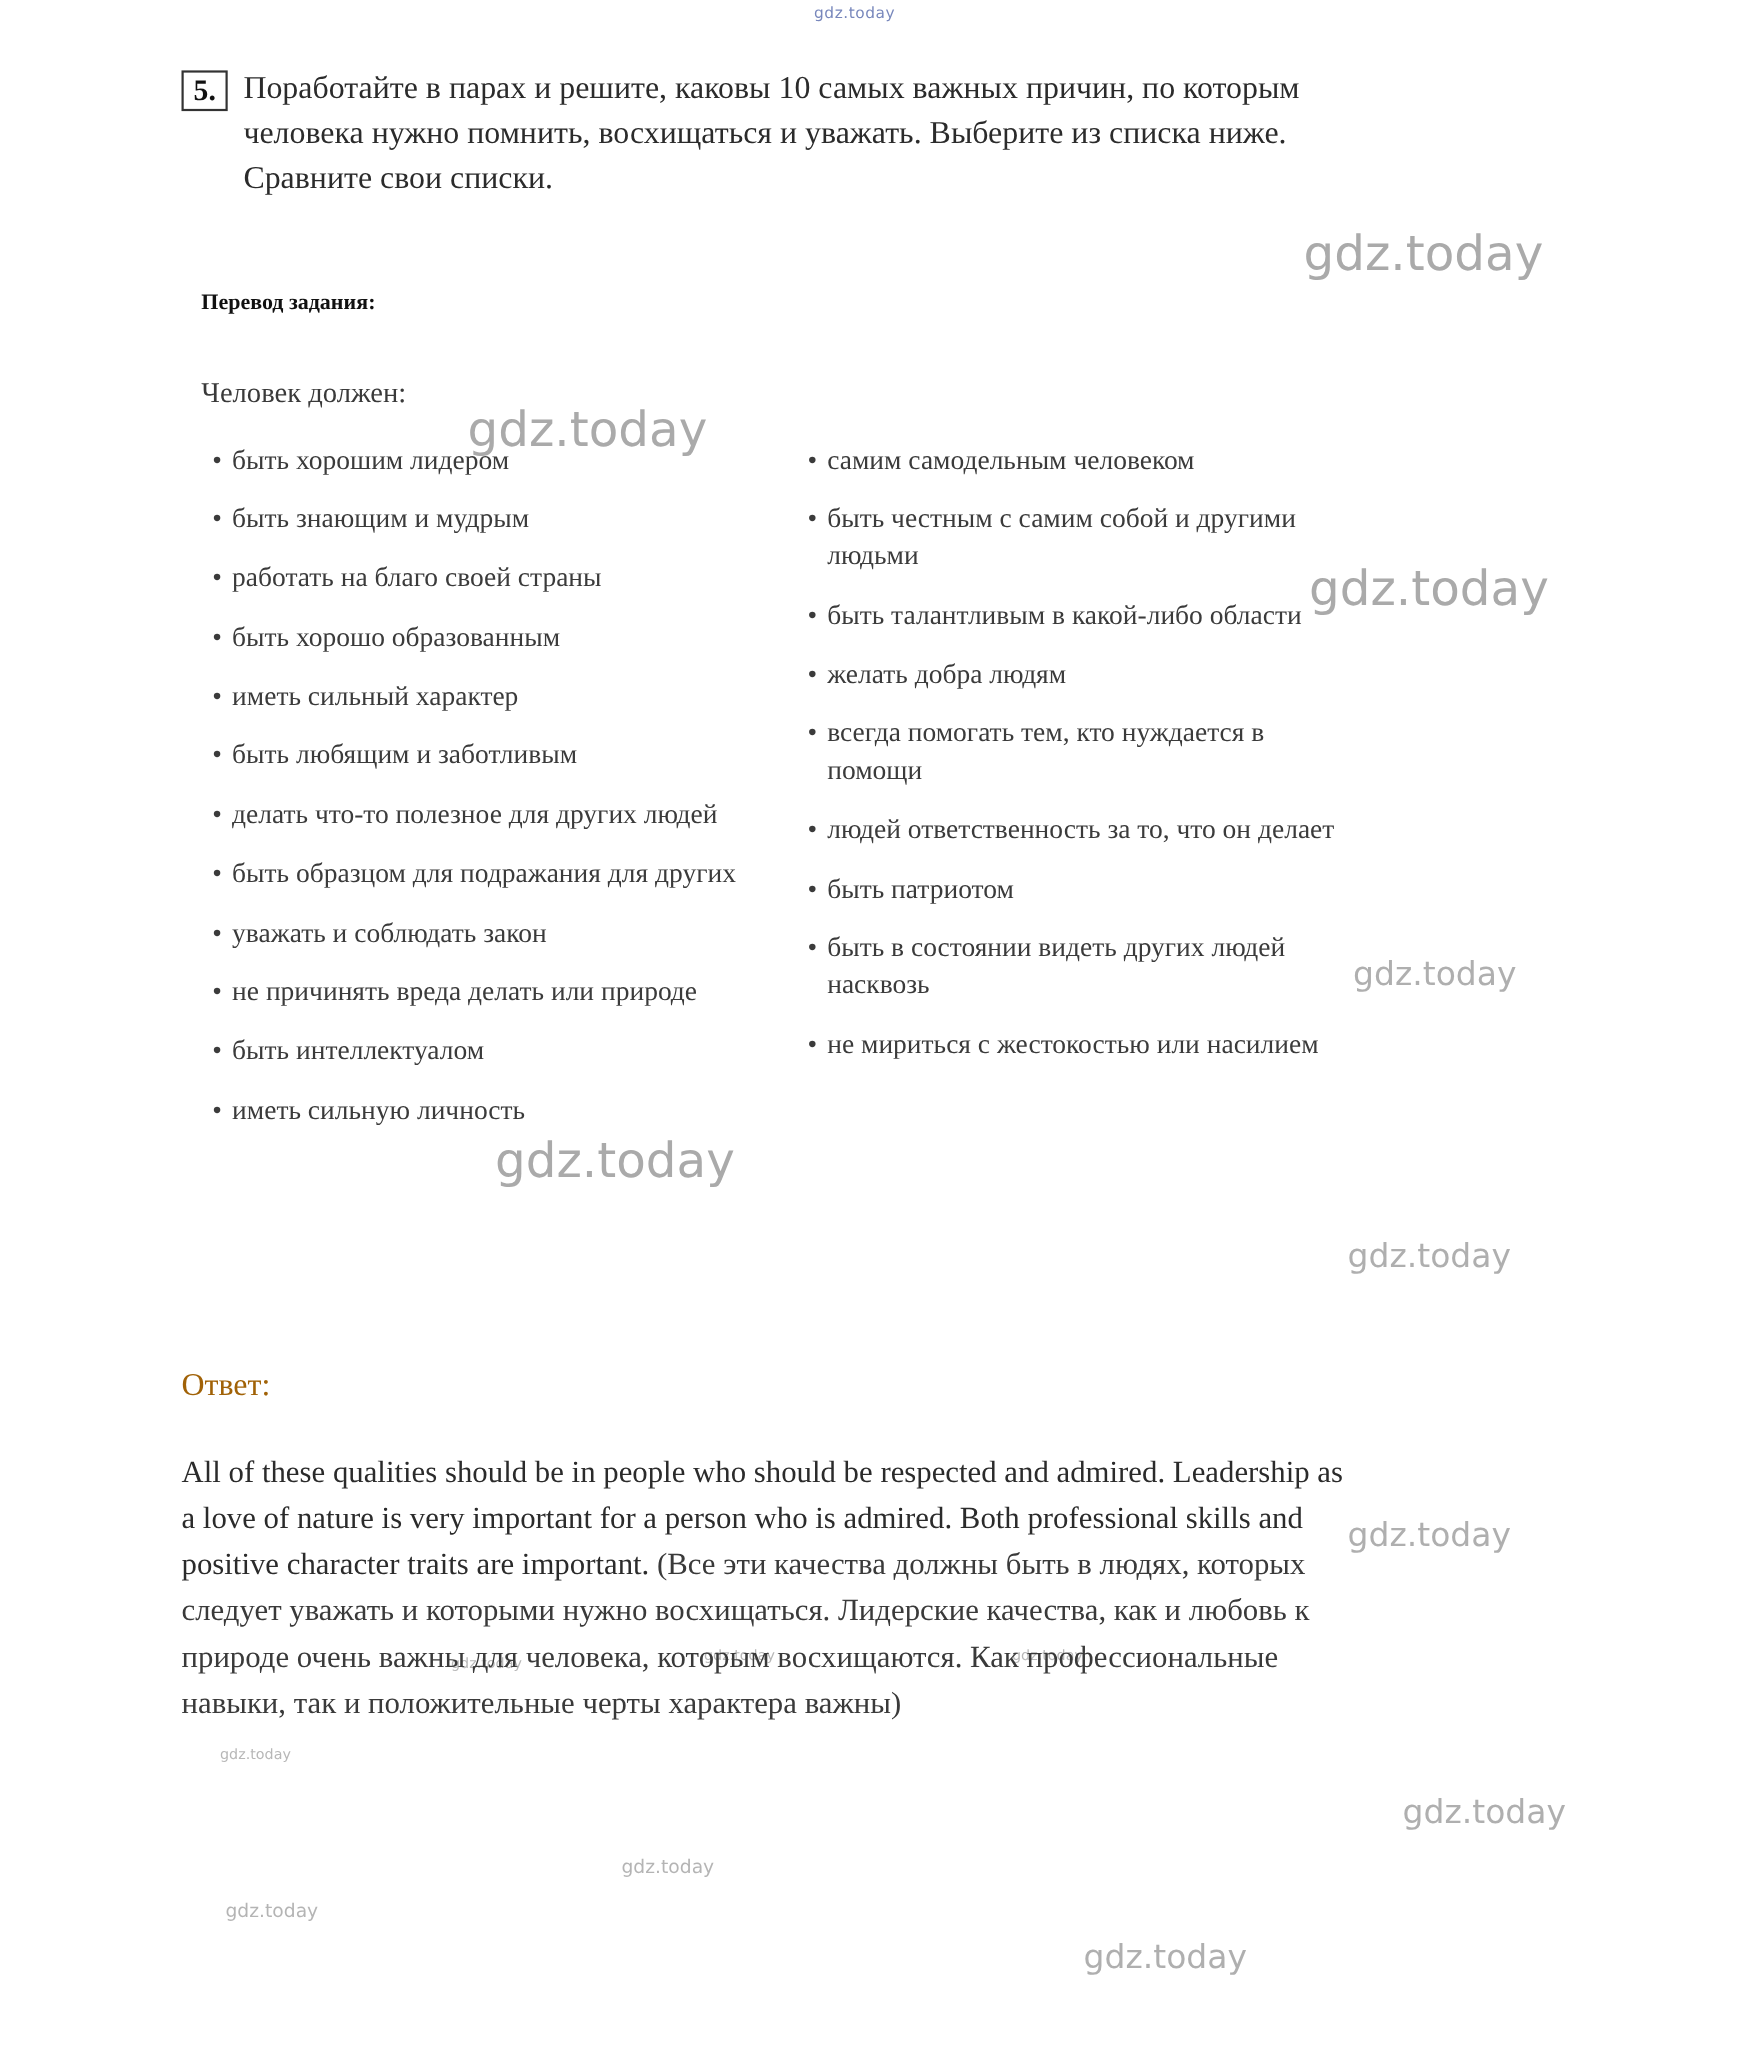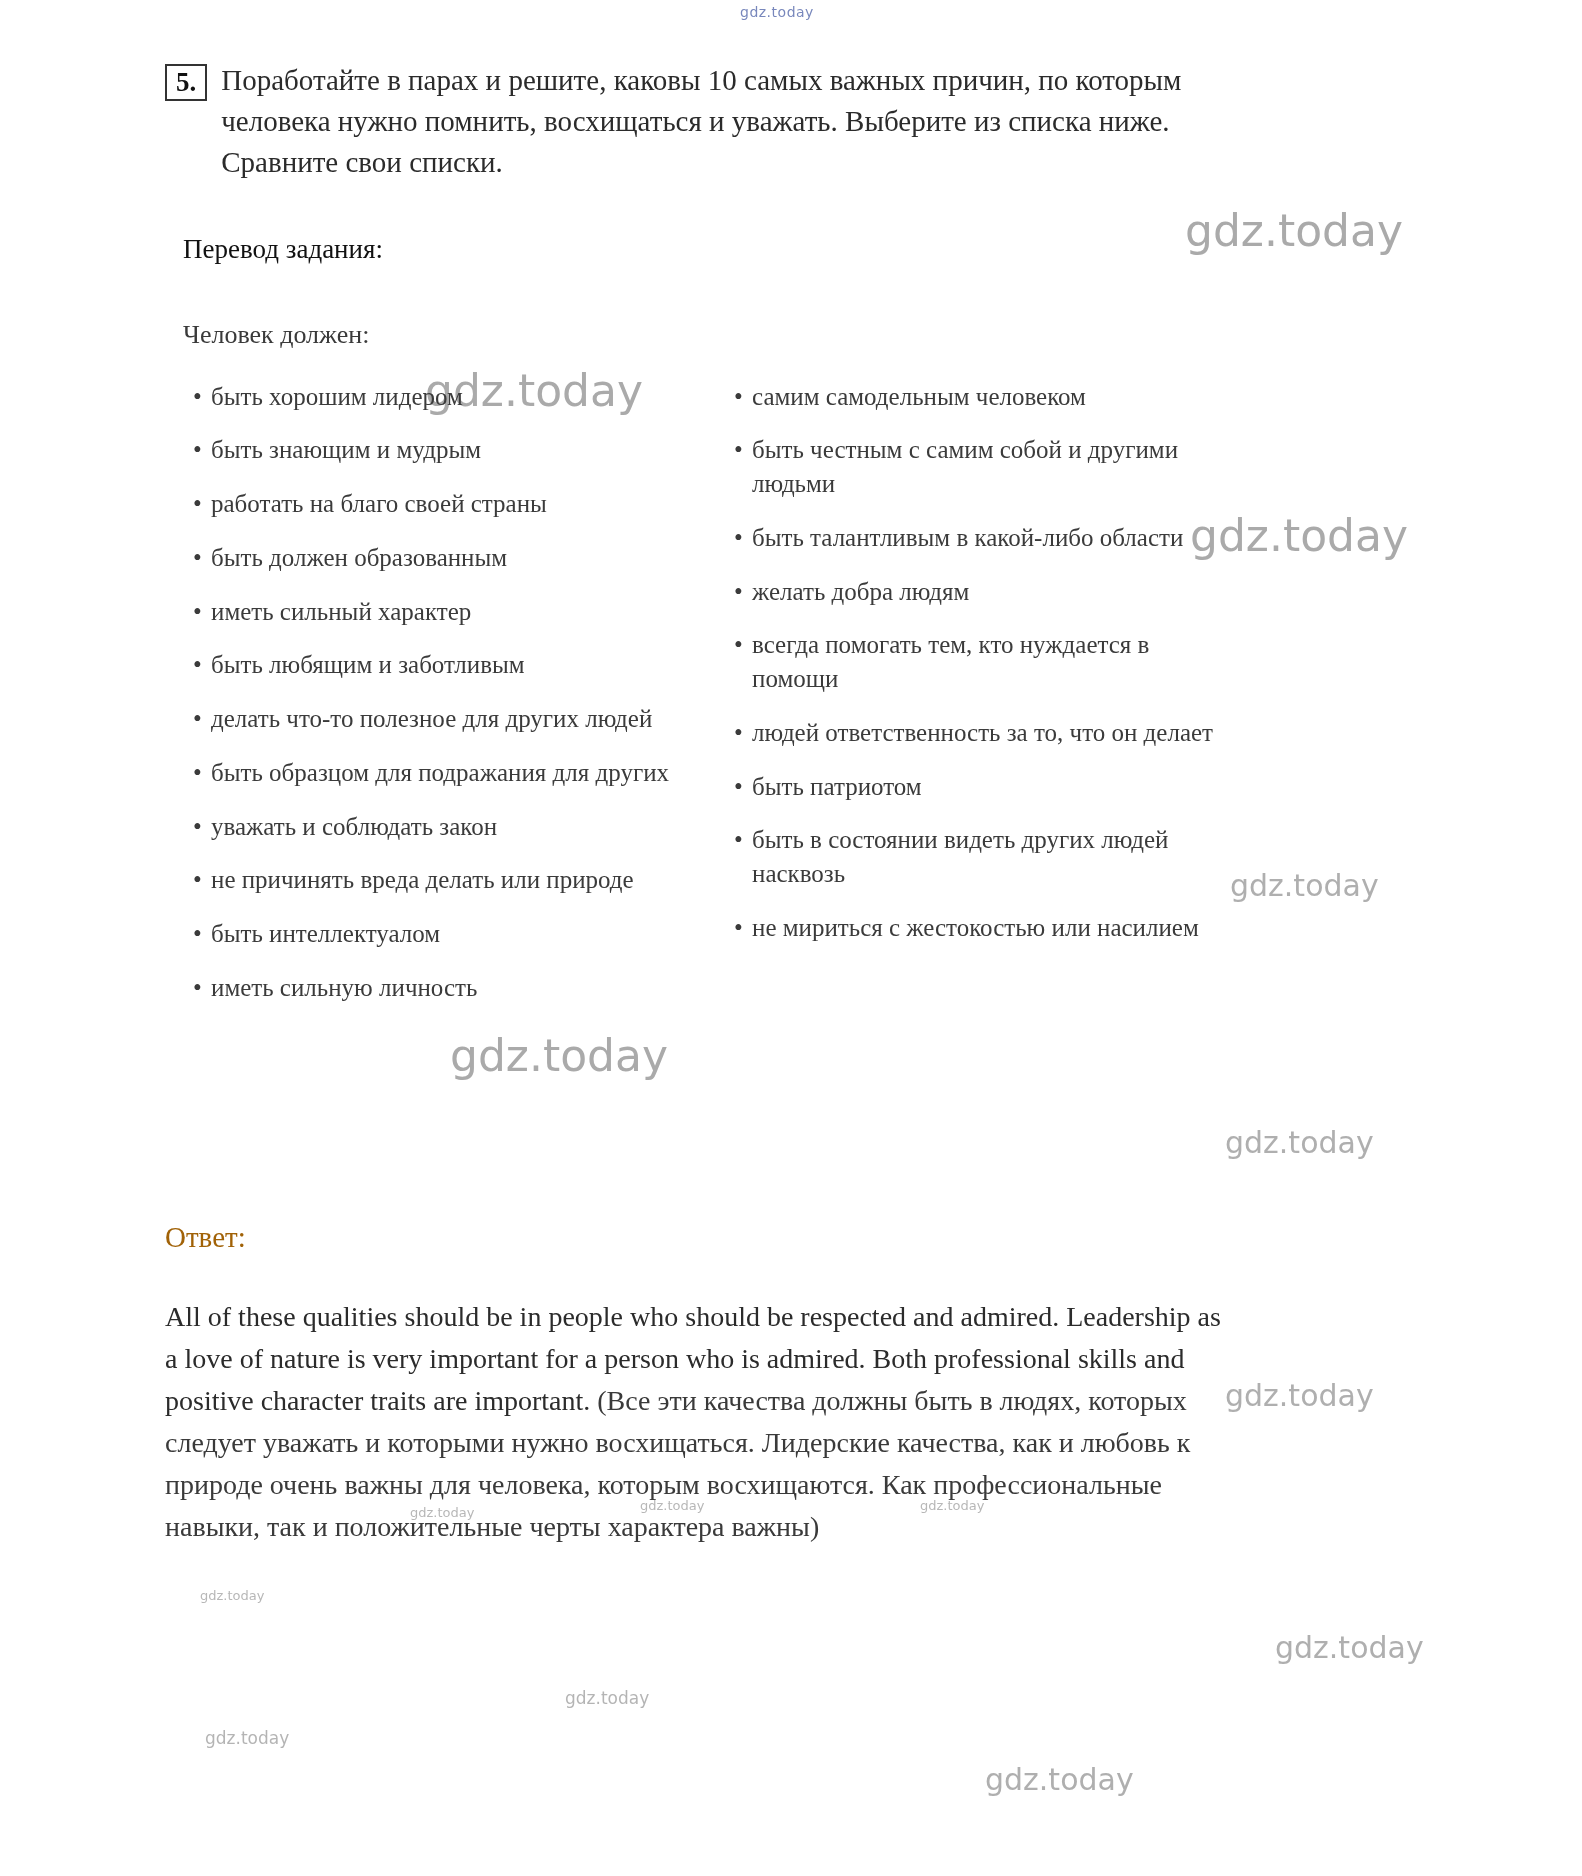--- a/index.html
+++ b/index.html
@@ -61,24 +61,24 @@
     flex: 0 0 auto;
     margin-top: 4px;
   }
   .task-text {
     font-size: 29px;
     line-height: 1.42;
     color: #2b2b2b;
   }
 
   .section-title {
-    font-size: 27px;
-    font-weight: normal;
+    font-size: 20px;
+    font-weight: bold;
     color: #111;
-    margin: 50px 0 0 18px;
+    margin: 80px 0 0 18px;
   }
 
   .lead {
     font-size: 26px;
     color: #3a3a3a;
     margin: 55px 0 0 18px;
   }
 
   .cols {
     display: flex;
@@ -157,21 +157,21 @@
 
     <div class="section-title">Перевод задания:</div>
 
     <div class="lead">Человек должен:</div>
 
     <div class="cols">
       <div class="col left" id="left-col">
           <div class="bullet">быть хорошим лидером</div>
           <div class="bullet">быть знающим и мудрым</div>
           <div class="bullet">работать на благо своей страны</div>
-          <div class="bullet">быть должен образованным</div>
+          <div class="bullet">быть хорошо образованным</div>
           <div class="bullet">иметь сильный характер</div>
           <div class="bullet">быть любящим и заботливым</div>
           <div class="bullet">делать что-то полезное для других людей</div>
           <div class="bullet">быть образцом для подражания для других</div>
           <div class="bullet">уважать и соблюдать закон</div>
           <div class="bullet">не причинять вреда делать или природе</div>
           <div class="bullet">быть интеллектуалом</div>
           <div class="bullet">иметь сильную личность</div>
         </div>
       <div class="col right" id="right-col">

